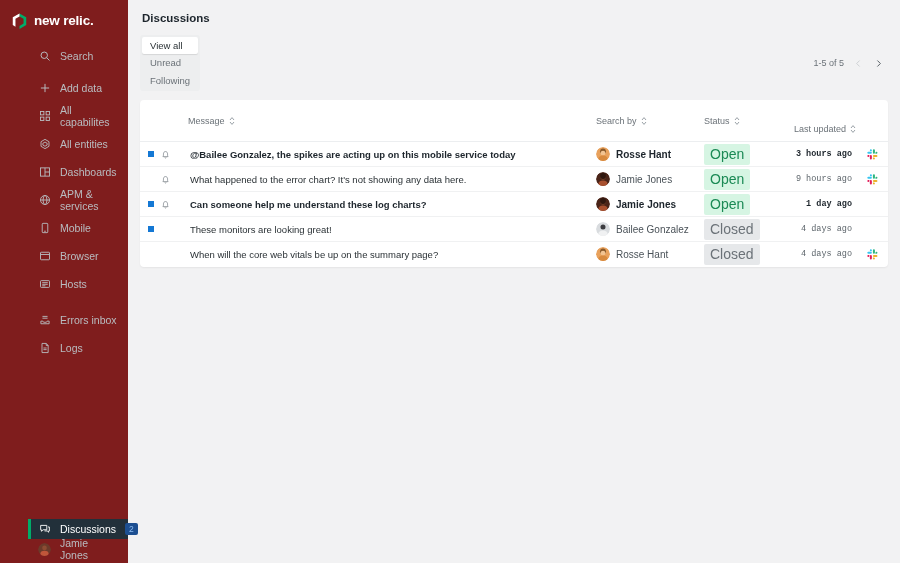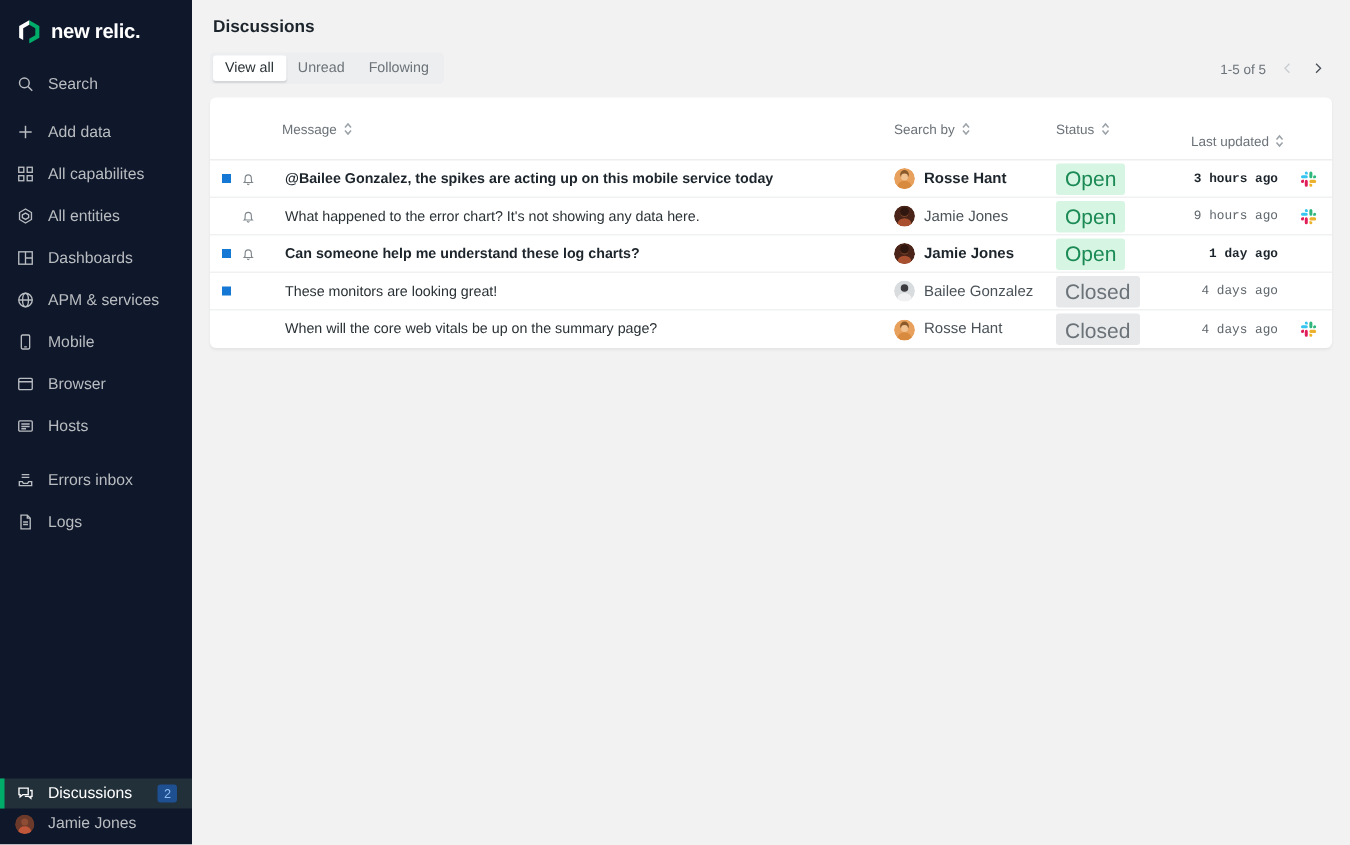--- a/index.html
+++ b/index.html
@@ -7,41 +7,41 @@
     width: 900px; height: 563px;
     background: #f2f2f3;
     font-family: "Liberation Sans", sans-serif;
     overflow: hidden;
   }
   .app { display: flex; width: 900px; height: 563px; }
 
   
   .sidebar {
     width: 128px; height: 563px;
-    background: #0f172a;
+    background: #7f1d1d;
     display: flex; flex-direction: column;
     flex: 0 0 128px;
     position: relative;
   }
   .logo-row {
     display: flex; align-items: center; gap: 6px;
     padding: 12px 0 12px 11px;
   }
   .logo-mark { width: 17px; height: 17px; flex: 0 0 17px; }
   .logo-text {
     color: #ffffff; font-size: 13.5px; font-weight: bold;
     letter-spacing: -0.2px;
   }
   .nav { margin-top: 5px; }
   .nav-item {
     display: flex; align-items: center; gap: 9px;
     height: 20px; padding: 0 10px;
     margin-bottom: 0;
     color: #b9bdc1; font-size: 10.5px;
-    cursor: pointer; position: relative;
+    cursor: pointer; position: relative; margin-left: 28px;
   }
   .nav-item .ico {
     width: 13px; height: 13px; flex: 0 0 13px;
     display: flex; align-items: center; justify-content: center;
   }
   .nav-item .ico svg { display: block; }
   .nav-spacer-sm { height: 12px; }
   .nav-spacer-xs { height: 8px; }
 
   .sidebar-bottom {
@@ -69,21 +69,21 @@
   .page-title {
     font-size: 11.5px; font-weight: bold; color: #1d252c;
     margin: 0 0 11px 2px;
   }
   .toolbar {
     display: flex; align-items: center;
     margin-bottom: 9px;
   }
   .segmented {
     display: inline-flex; background: #edeeef;
-    border-radius: 3px; padding: 2px;
+    border-radius: 3px; padding: 2px; flex-direction: column;
   }
   .seg-btn {
     font-size: 9.5px; color: #6b7278;
     padding: 3px 8px; border-radius: 2px;
     cursor: pointer; line-height: 1.2; white-space: nowrap;
   }
   .seg-btn.active {
     background: #ffffff; color: #2a3135;
     box-shadow: 0 1px 1px rgba(0,0,0,.10);
   }

